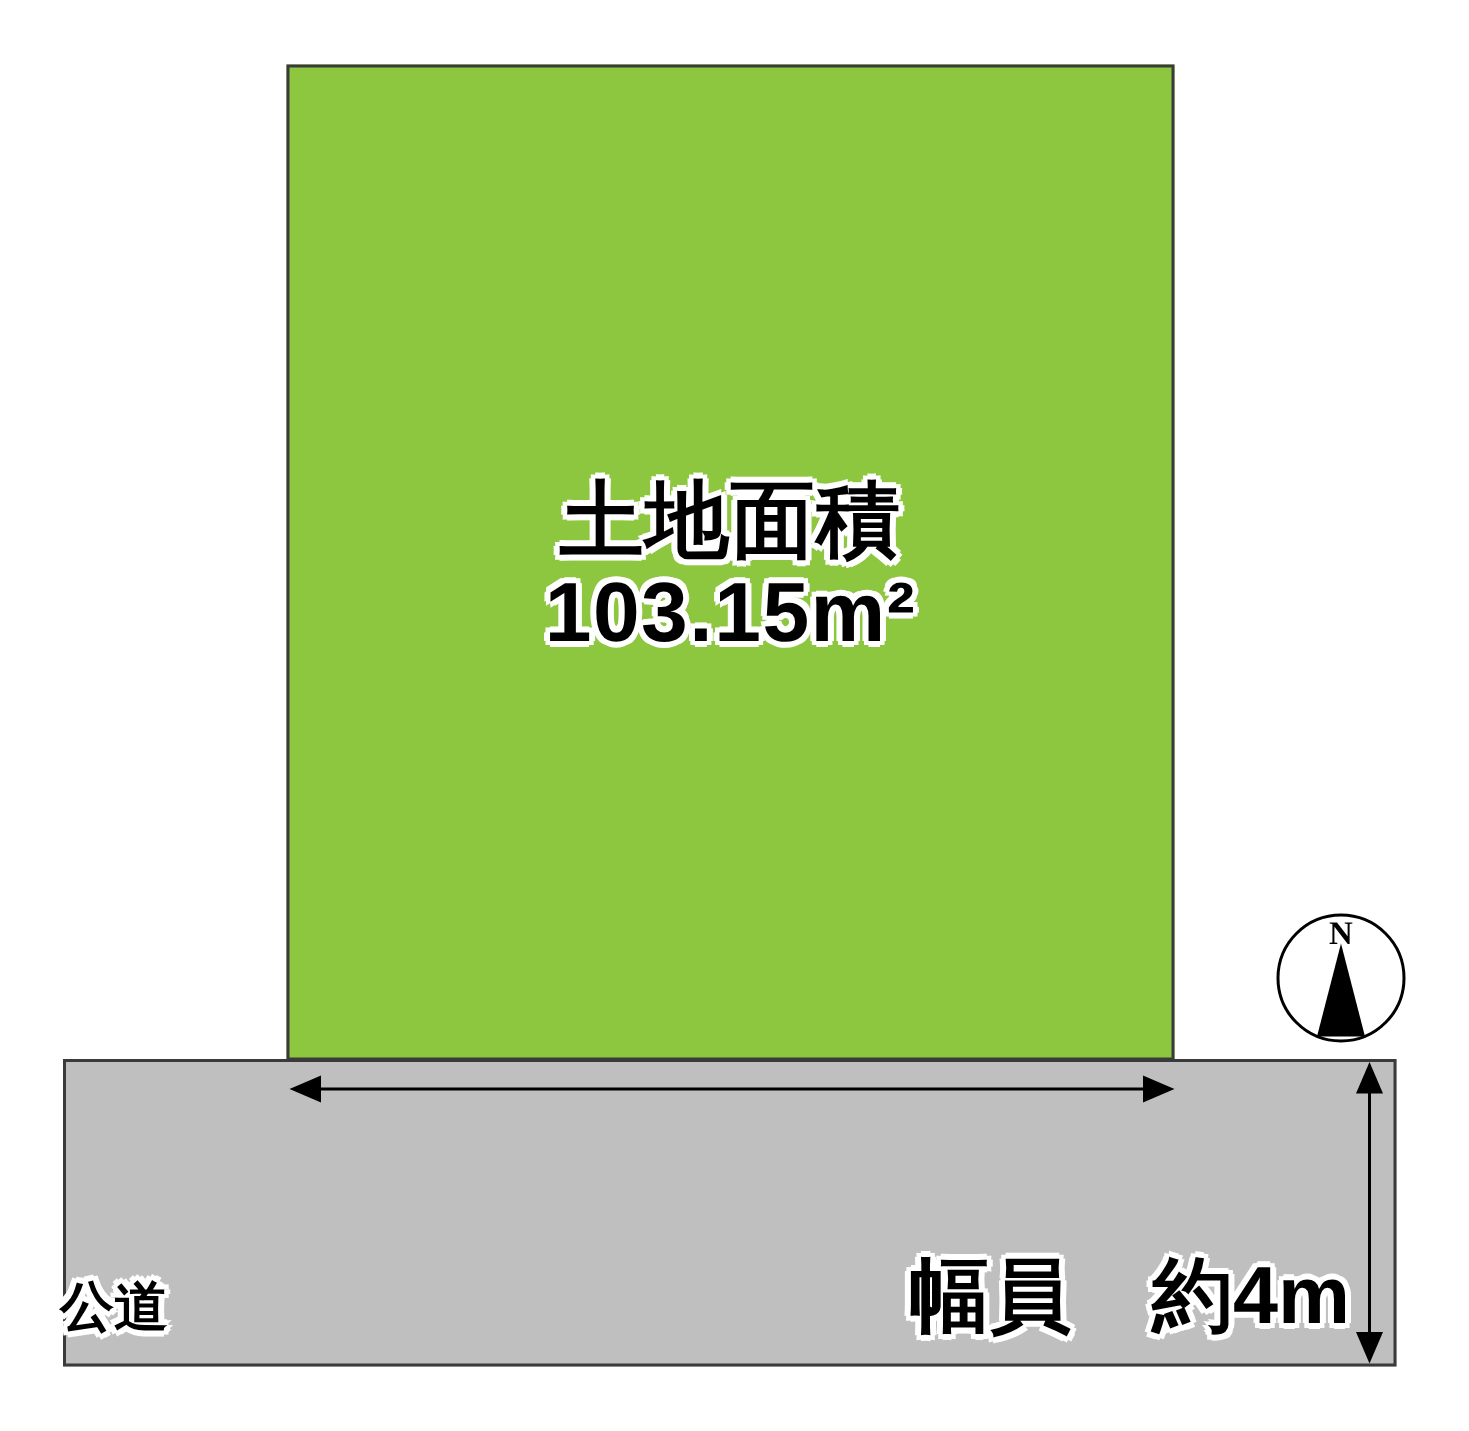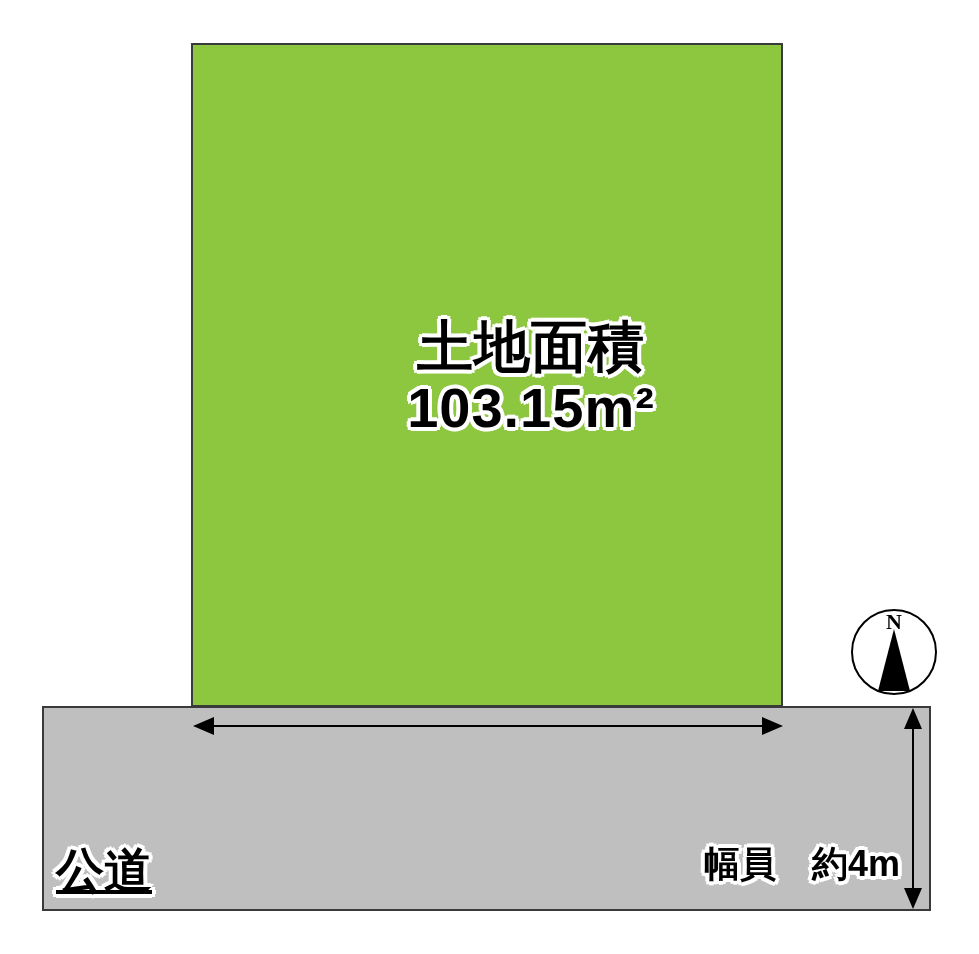--- a/index.html
+++ b/index.html
@@ -48,45 +48,43 @@
   }
   .land-label {
     position: absolute;
     left: 191px;
     top: 316px;
     width: 592px;
     text-align: center;
     font-size: 56px;
     line-height: 61px;
     letter-spacing: 1px;
-    padding-left: 44px;
   }
   .frontage-label {
     position: absolute;
     left: 193px;
     top: 733px;
     width: 590px;
     text-align: center;
     font-size: 42px;
     line-height: 44px;
   }
   .road-name-label {
     position: absolute;
-    left: 56px;
+    left: 40px;
     top: 844px;
-    font-size: 48px;
+    font-size: 36px;
     line-height: 54px;
-    text-decoration: underline;
   }
   .width-label {
     position: absolute;
     right: 79px;
     top: 842px;
     text-align: right;
-    font-size: 36px;
+    font-size: 54px;
     line-height: 44px;
   }
   
   .arrow-layer {
     position: absolute;
     left: 0;
     top: 0;
     width: 979px;
     height: 954px;
     pointer-events: none;

